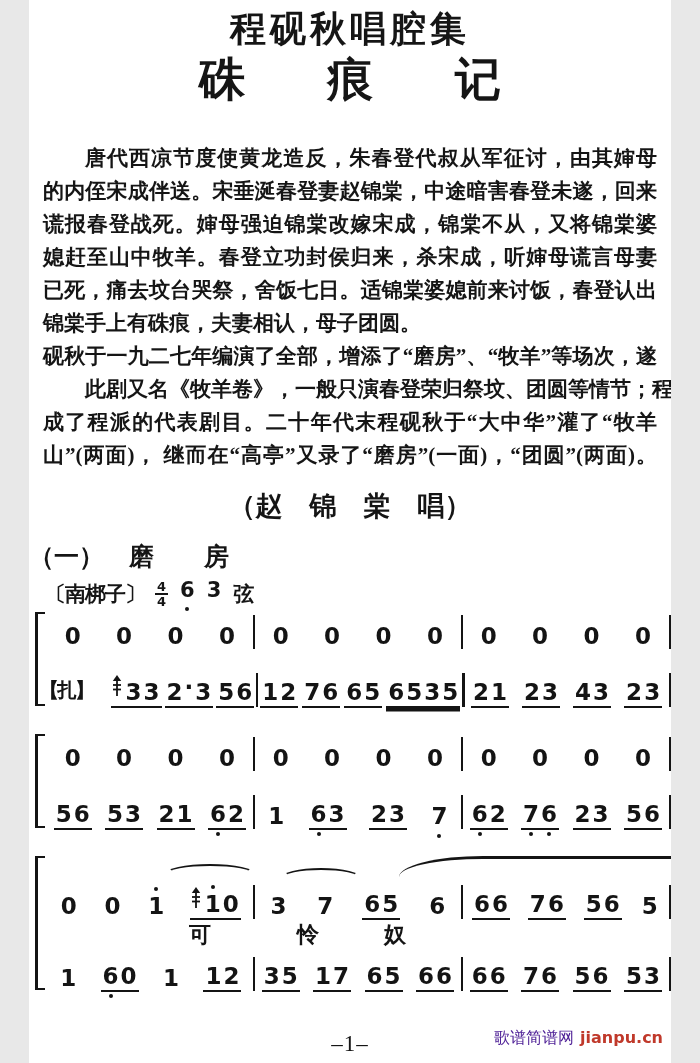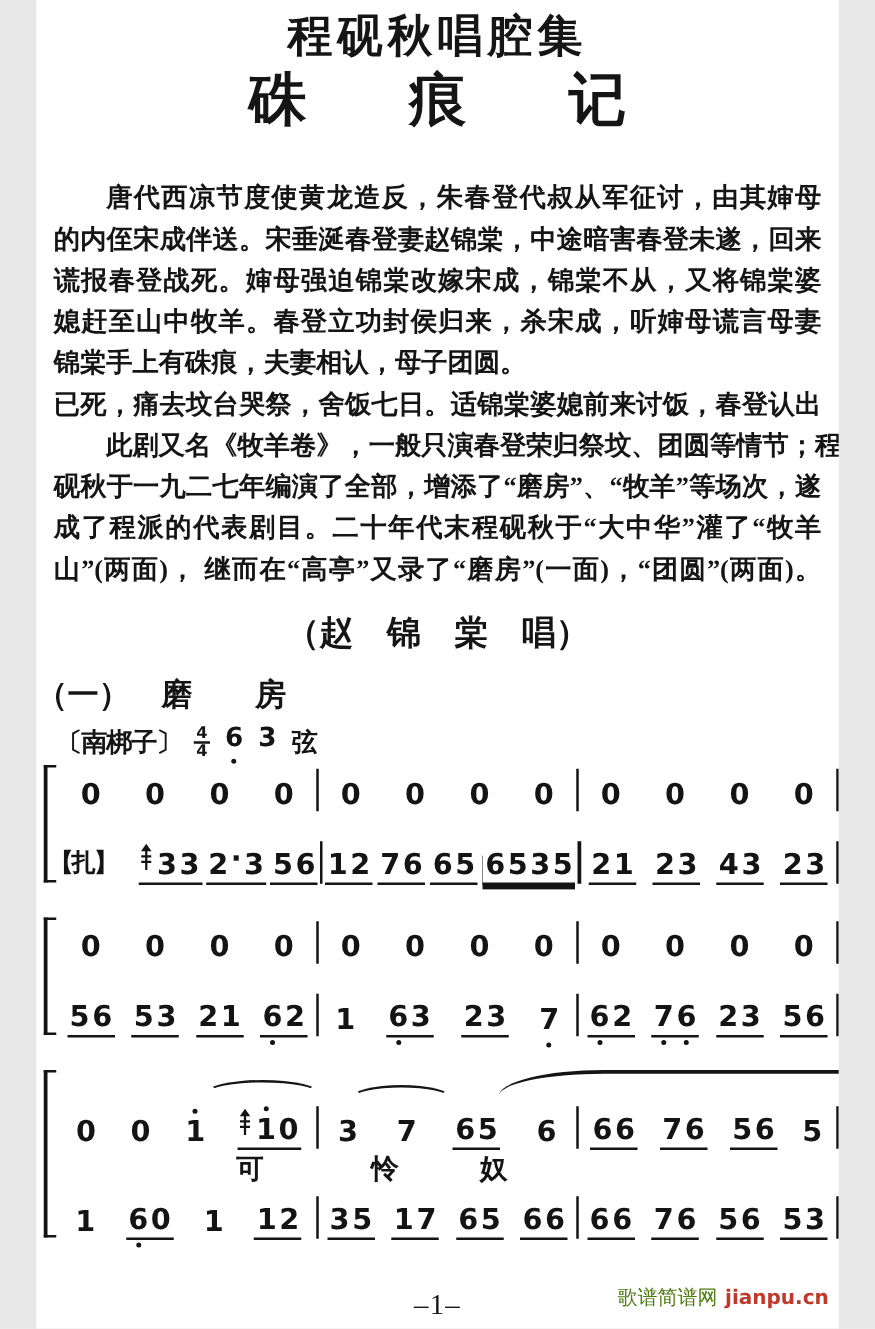--- a/index.html
+++ b/index.html
@@ -45,21 +45,21 @@
   .middot{display:inline-block;transform:translateY(-5px);margin:0 1px;}
   .orn{display:inline-block;margin-right:3px;transform:translateY(-8px);}
   .lyric-row{position:relative;height:32px;font-family:"Liberation Serif",serif;font-size:22px;font-weight:700;}
   .lyric{position:absolute;top:0;}
   .arc{position:absolute;height:14px;border:2.5px solid transparent;border-top-color:#141414;border-radius:50%;}
   .phrase{position:absolute;border-top:3px solid #141414;border-radius:120px 4px 0 0/30px 5px 0 0;}
   
   .page-number{position:absolute;left:0;right:0;bottom:6px;text-align:center;
                font-size:23px;font-weight:400;letter-spacing:1px;}
   .watermark{position:absolute;right:8px;bottom:14px;font-size:16px;display:flex;gap:6px;align-items:baseline;}
-  .wm-site{color:#4d7c0f;}
+  .wm-site{color:#4c1d95;}
   .wm-url{color:#c0392b;font-weight:700;font-family:"DejaVu Sans",sans-serif;}
 </style>
 </head>
 <body>
 
 <div class="page">
 
   <div class="book-title">程砚秋唱腔集</div>
 
   <div class="play-title">
@@ -67,26 +67,26 @@
     <span>痕</span>
     <span>记</span>
   </div>
 
   <div class="synopsis">
     <div>
       <div class="pline first">唐代西凉节度使黄龙造反，朱春登代叔从军征讨，由其婶母</div>
       <div class="pline">的内侄宋成伴送。宋垂涎春登妻赵锦棠，中途暗害春登未遂，回来</div>
       <div class="pline">谎报春登战死。婶母强迫锦棠改嫁宋成，锦棠不从，又将锦棠婆</div>
       <div class="pline">媳赶至山中牧羊。春登立功封侯归来，杀宋成，听婶母谎言母妻</div>
+      <div class="pline">已死，痛去坟台哭祭，舍饭七日。适锦棠婆媳前来讨饭，春登认出</div>
       <div class="pline end">锦棠手上有硃痕，夫妻相认，母子团圆。</div>
-      <div class="pline">已死，痛去坟台哭祭，舍饭七日。适锦棠婆媳前来讨饭，春登认出</div>
     </div>
     <div>
+      <div class="pline">砚秋于一九二七年编演了全部，增添了“磨房”、“牧羊”等场次，遂</div>
       <div class="pline first">此剧又名《牧羊卷》，一般只演春登荣归祭坟、团圆等情节；程</div>
-      <div class="pline">砚秋于一九二七年编演了全部，增添了“磨房”、“牧羊”等场次，遂</div>
       <div class="pline">成了程派的代表剧目。二十年代末程砚秋于“大中华”灌了“牧羊</div>
       <div class="pline">山”(两面)， 继而在“高亭”又录了“磨房”(一面)，“团圆”(两面)。</div>
     </div>
   </div>
 
   <div class="singer-heading">（赵　锦　棠　唱）</div>
   <div class="scene-heading">（一）　磨　　房</div>
 
   <div class="music-header">
     <span style="font-family:'Liberation Serif',serif;letter-spacing:-1px;">〔南梆子〕</span>

